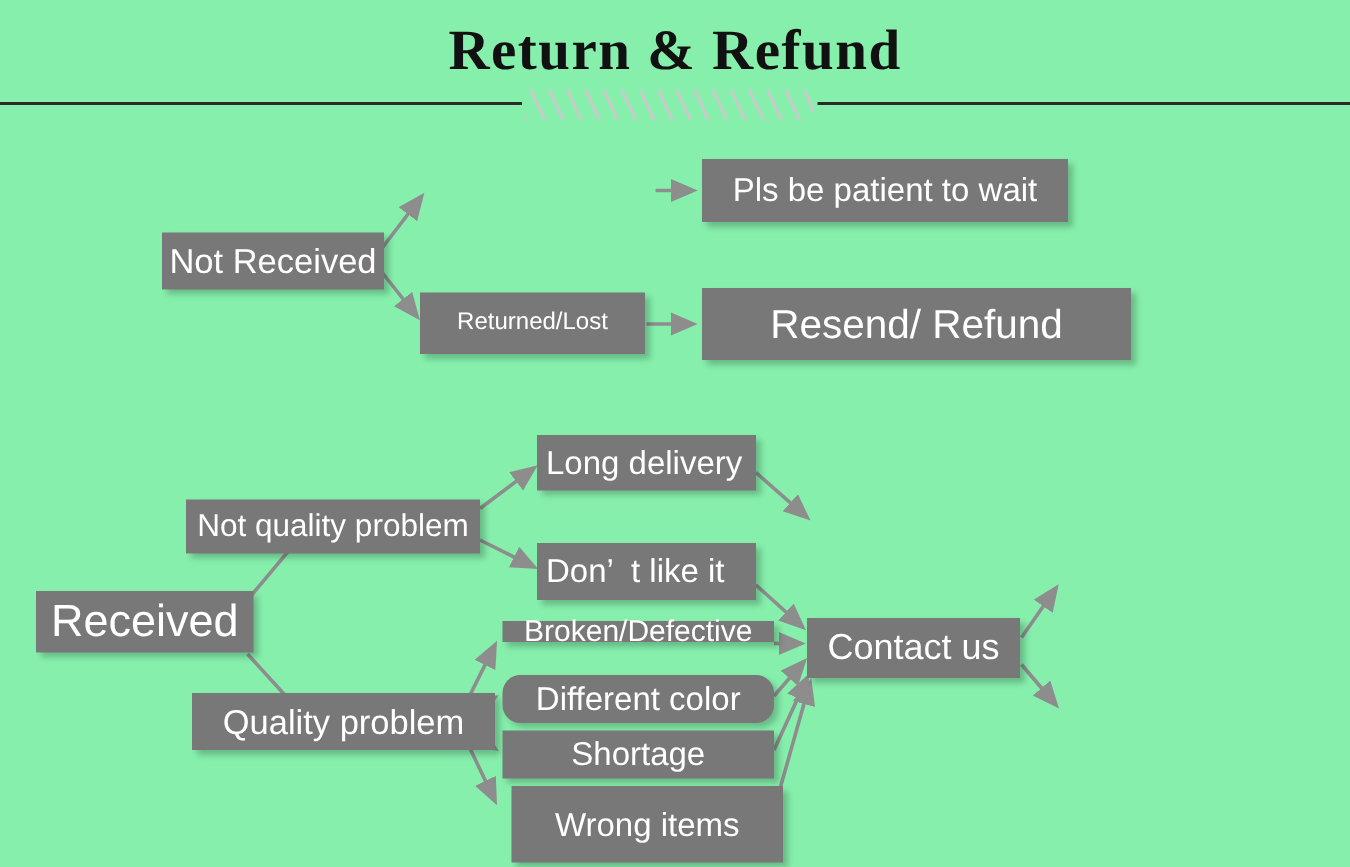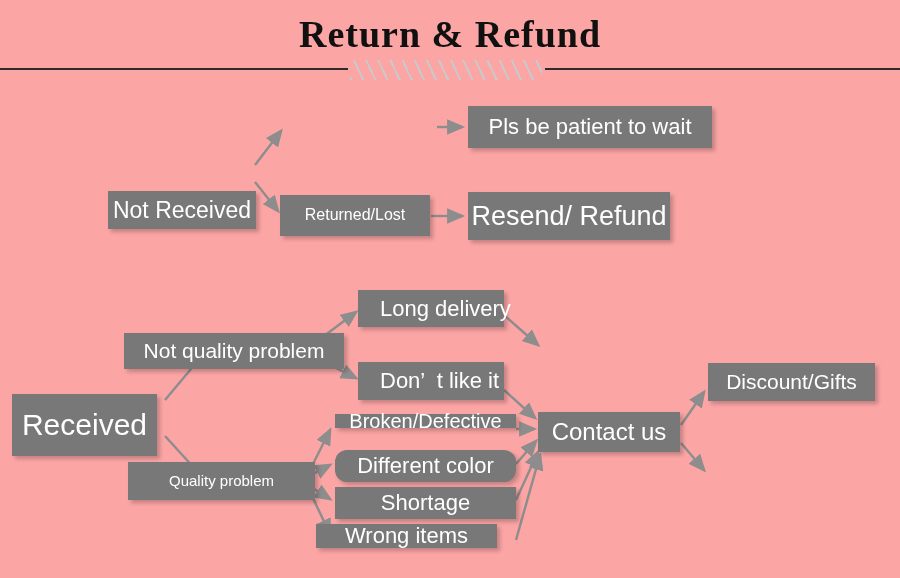--- a/index.html
+++ b/index.html
@@ -4,21 +4,21 @@
 <style>
   html, body {
     margin: 0;
     padding: 0;
     background: #ffffff;
   }
   #page {
     position: relative;
     width: 900px;
     height: 578px;
-    background: #fca5a5;
+    background: #86efac;
     overflow: hidden;
     font-family: "Liberation Sans", sans-serif;
   }
 
   
   #title {
     position: absolute;
     top: 12px;
     left: 0;
     width: 900px;
@@ -56,21 +56,21 @@
     background: #787878;
     color: #ffffff;
     display: flex;
     align-items: center;
     justify-content: center;
     box-shadow: 3px 3px 4px rgba(0,0,0,0.22);
     line-height: 1.05;
     white-space: pre;
     z-index: 3;
   }
-  .box.left  { justify-content: flex-start; padding-left: 22px; }
+  .box.left  { justify-content: flex-start; padding-left: 6px; }
 
   
   #wires {
     position: absolute;
     left: 0; top: 0;
     width: 900px; height: 578px;
     z-index: 1;
   }
 </style>
 </head>
@@ -114,45 +114,44 @@
       <path d="M516,429 L534,429" marker-end="url(#ah)"></path>
       <path d="M516,464 L536,441" marker-end="url(#ah)"></path>
       <path d="M516,500 L538,452" marker-end="url(#ah)"></path>
       <path d="M516,540 L540,455" marker-end="url(#ah)"></path>
 
       <path d="M681,425 L704,392" marker-end="url(#ah)"></path>
       <path d="M681,443 L704,470" marker-end="url(#ah)"></path>
     </g>
   </svg>
 
-  <div class="box" style="left:108px; top:155px; width:148px; height:38px; font-size:23px;margin-top:36px;">Not Received</div>
+  <div class="box" style="left:108px; top:155px; width:148px; height:38px; font-size:23px;">Not Received</div>
 
 
   <div class="box" style="left:468px; top:106px; width:244px; height:42px; font-size:22px;">Pls be patient to wait</div>
 
   <div class="box" style="left:280px; top:195px; width:150px; height:41px; font-size:16px;">Returned/Lost</div>
 
-  <div class="box" style="left:468px; top:192px; width:202px; height:48px; font-size:27px;">Resend/ Refund</div>
+  <div class="box" style="left:468px; top:192px; width:286px; height:48px; font-size:27px;">Resend/ Refund</div>
 
-  <div class="box" style="left:12px; top:394px; width:145px; height:62px; font-size:30px;">Received</div>
+  <div class="box" style="left:24px; top:394px; width:145px; height:41px; font-size:30px;">Received</div>
 
-  <div class="box" style="left:124px; top:333px; width:220px; height:36px; font-size:21px;">Not quality problem</div>
+  <div class="box" style="left:124px; top:333px; width:196px; height:36px; font-size:21px;">Not quality problem</div>
 
-  <div class="box" style="left:128px; top:462px; width:187px; height:38px; font-size:15px;">Quality problem</div>
+  <div class="box" style="left:128px; top:462px; width:202px; height:38px; font-size:23px;">Quality problem</div>
 
   <div class="box left" style="left:358px; top:290px; width:146px; height:37px; font-size:22px;">Long delivery</div>
 
   <div class="box left" style="left:358px; top:362px; width:146px; height:38px; font-size:22px;">Don’  t like it</div>
 
   <div class="box" style="left:335px; top:414px; width:181px; height:14px; font-size:20px;">Broken/Defective</div>
 
   <div class="box" style="left:335px; top:450px; width:181px; height:32px; font-size:22px;border-radius:12px;">Different color</div>
 
   <div class="box" style="left:335px; top:487px; width:181px; height:32px; font-size:22px;">Shortage</div>
 
-  <div class="box" style="left:316px; top:524px; width:181px; height:24px; font-size:22px;">Wrong items</div>
+  <div class="box" style="left:341px; top:524px; width:181px; height:51px; font-size:22px;">Wrong items</div>
 
   <div class="box" style="left:538px; top:412px; width:142px; height:40px; font-size:24px;">Contact us</div>
 
-  <div class="box" style="left:708px; top:363px; width:167px; height:38px; font-size:21px;">Discount/Gifts</div>
 
 
 </div>
 
 </body></html>

